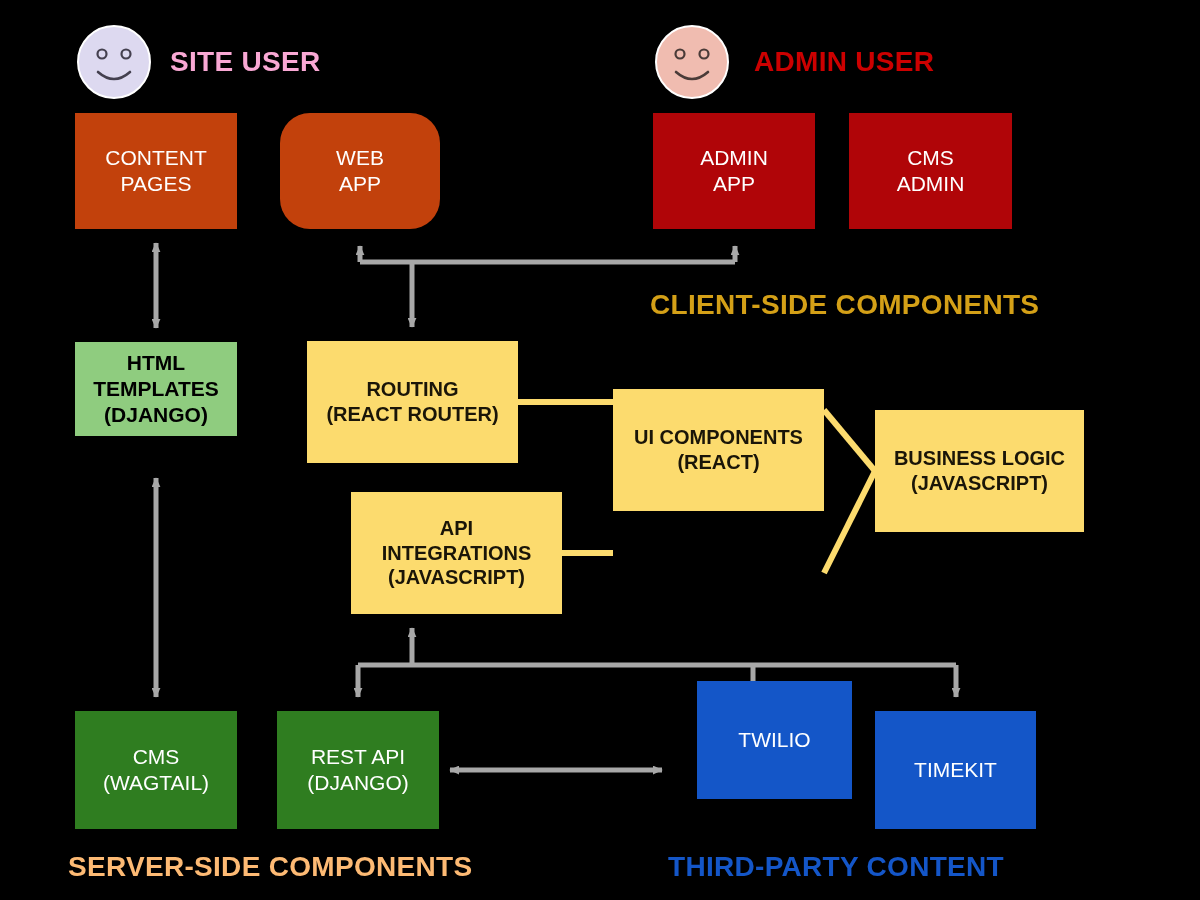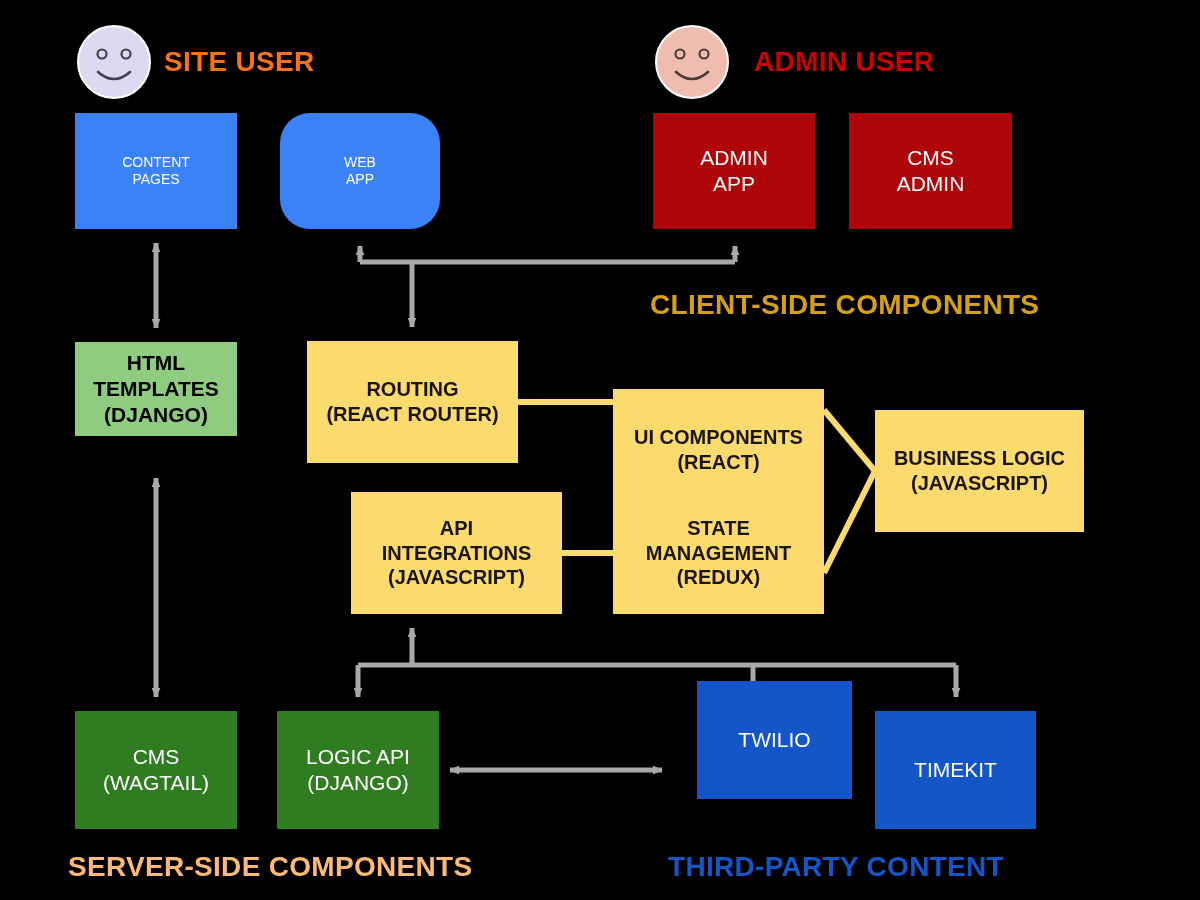--- a/index.html
+++ b/index.html
@@ -28,23 +28,23 @@
     display: flex;
     align-items: center;
     justify-content: center;
     text-align: center;
     box-sizing: border-box;
     line-height: 1.24;
     white-space: pre-line;
     z-index: 3;
   }
   .node-purple {
-    background: #3b82f6;
-    color: #ffffff;
-    font-size: 14px;
+    background: #c2410c;
+    color: #ffffff;
+    font-size: 21px;
     font-weight: 400;
   }
   .node-red {
     background: #b00508;
     color: #ffffff;
     font-size: 21px;
     font-weight: 400;
   }
   .node-lgreen {
     background: #8fcc7f;
@@ -153,21 +153,21 @@
   </svg>
 
   <div class="face" style="left:76px; top:24px; width:76px; height:76px;">
     <svg width="76" height="76" viewBox="0 0 76 76">
       <circle cx="38" cy="38" r="36" fill="#ddd9f0" stroke="#ffffff" stroke-width="2"></circle>
       <circle cx="26" cy="30" r="4.5" fill="#ddd9f0" stroke="#44404f" stroke-width="2.2"></circle>
       <circle cx="50" cy="30" r="4.5" fill="#ddd9f0" stroke="#44404f" stroke-width="2.2"></circle>
       <path d="M22 48 Q38 62 54 48" fill="none" stroke="#44404f" stroke-width="2.6" stroke-linecap="round"></path>
     </svg>
   </div>
-  <div class="actor-label" style="left:164px; top:46px; color:#f97316;">SITE USER</div>
+  <div class="actor-label" style="left:170px; top:46px; color:#f9a8d4;">SITE USER</div>
 
   <div class="face" style="left:654px; top:24px; width:76px; height:76px;">
     <svg width="76" height="76" viewBox="0 0 76 76">
       <circle cx="38" cy="38" r="36" fill="#f0bcb0" stroke="#ffffff" stroke-width="2"></circle>
       <circle cx="26" cy="30" r="4.5" fill="#f0bcb0" stroke="#4a3b38" stroke-width="2.2"></circle>
       <circle cx="50" cy="30" r="4.5" fill="#f0bcb0" stroke="#4a3b38" stroke-width="2.2"></circle>
       <path d="M22 48 Q38 62 54 48" fill="none" stroke="#4a3b38" stroke-width="2.6" stroke-linecap="round"></path>
     </svg>
   </div>
   <div class="actor-label" style="left:754px; top:46px; color:#cc0000;">ADMIN USER</div>
@@ -194,28 +194,25 @@
   <div class="node node-yellow" style="left:613px; top:341px; width:211px; height:122px;margin-top:48px;">UI COMPONENTS
 (REACT)</div>
 
   <div class="node node-yellow" style="left:875px; top:410px; width:209px; height:122px;">BUSINESS LOGIC
 (JAVASCRIPT)</div>
 
   <div class="node node-yellow" style="left:307px; top:492px; width:211px; height:122px;margin-left:44px;">API
 INTEGRATIONS
 (JAVASCRIPT)</div>
 
-  <div class="node node-yellow" style="left:613px; top:492px; width:211px; height:122px;">STATE
-MANAGEMENT
-(REDUX)</div>
 
   <div class="node node-dgreen" style="left:75px; top:711px; width:162px; height:118px;">CMS
 (WAGTAIL)</div>
 
-  <div class="node node-dgreen" style="left:277px; top:711px; width:162px; height:118px;">LOGIC API
+  <div class="node node-dgreen" style="left:277px; top:711px; width:162px; height:118px;">REST API
 (DJANGO)</div>
 
   <div class="node node-blue" style="left:673px; top:681px; width:155px; height:118px;margin-left:24px;">TWILIO</div>
 
   <div class="node node-blue" style="left:875px; top:711px; width:161px; height:118px;">TIMEKIT</div>
 
   <div class="group-label" style="left:650px; top:289px; color:#d4a017;">CLIENT-SIDE COMPONENTS</div>
 
   <div class="group-label" style="left:68px; top:851px; color:#fdba74;">SERVER-SIDE COMPONENTS</div>
 

